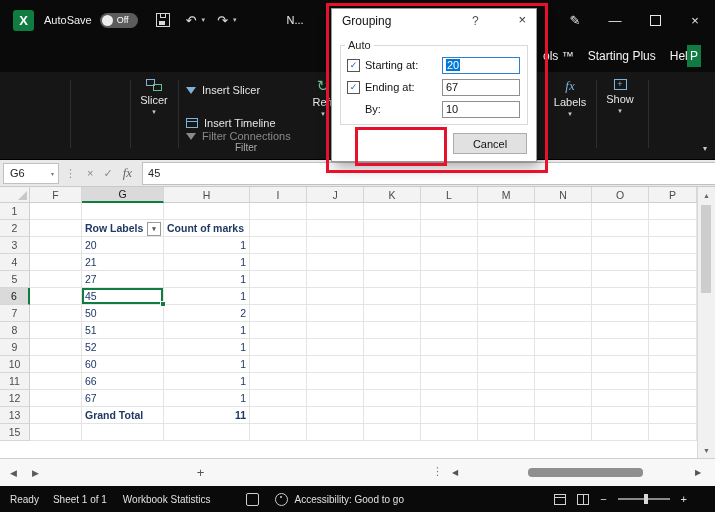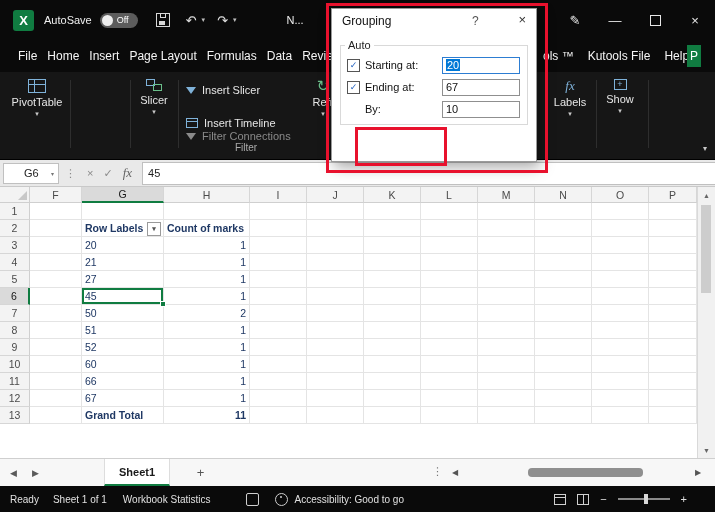--- a/index.html
+++ b/index.html
@@ -57,21 +57,21 @@
      background:linear-gradient(#7fb2d9,#7fb2d9) 0 2px/100% 1px no-repeat;}
   .ico-refresh{font-size:15px;color:#6abf8a;line-height:14px;}
   .ico-fx{font-family:"Liberation Serif",serif;font-style:italic;font-size:13px;color:#7fb2d9;line-height:14px;}
   .ico-show{width:13px;height:11px;border:1px solid #7fb2d9;box-sizing:border-box;color:#7fb2d9;
             font-size:9px;line-height:9px;text-align:center;}
   .ribbon-collapse{position:absolute;right:8px;bottom:6px;font-size:8px;color:#c9c9c9;}
   
   .fbar{position:absolute;left:0;top:160px;width:715px;height:27px;background:#e9e9e9;
         border-bottom:1px solid #c9c9c9;display:flex;align-items:center;box-sizing:border-box;}
   .namebox{width:56px;height:21px;background:#fff;border:1px solid #c0c0c0;margin-left:3px;
-           display:flex;align-items:center;font-size:11px;color:#222;padding-left:20px;box-sizing:border-box;}
+           display:flex;align-items:center;font-size:11px;color:#222;padding-left:6px;box-sizing:border-box;}
   .nb-chev{margin-left:auto;font-size:6px;color:#777;padding-right:4px;}
   .fb-dots{color:#8a8a8a;font-size:11px;margin:0 6px;}
   .fb-ico{color:#8a8a8a;font-size:11px;margin:0 5px;}
   .fb-fx{font-family:"Liberation Serif",serif;font-style:italic;font-size:13px;color:#666;margin:0 5px;}
   .fb-input{flex:1;height:21px;background:#fff;border:1px solid #c0c0c0;border-right:none;margin-left:5px;
             font-size:11px;color:#222;display:flex;align-items:center;padding-left:5px;}
   
   .grid{position:absolute;left:0;top:187px;width:697px;height:271px;background:#fff;}
   .ghead{display:flex;height:16px;}
   .gcorner{width:30px;height:16px;background:#f3f3f3;border-right:1px solid #cfcfcf;border-bottom:1px solid #cfcfcf;
@@ -174,43 +174,29 @@
       <div class="win-btn">✎</div>
       <div class="win-btn">—</div>
       <div class="win-btn">
           <span class="max-box"></span>
         </div>
       <div class="win-btn">×</div>
     </div>
   </div>
 
   <div class="tabsrow">
-    <div class="tabs-left">
-        <div class="tab">File</div>
-        <div class="tab">Home</div>
-        <div class="tab">Insert</div>
-        <div class="tab">Page Layout</div>
-        <div class="tab">Formulas</div>
-        <div class="tab">Data</div>
-        <div class="tab">Revie</div>
-      </div>
     <div class="tabs-right">
         <div class="tab">ols ™</div>
-        <div class="tab">Kutools File</div>
+        <div class="tab">Starting Plus</div>
         <div class="tab">Help</div>
       </div>
     <div class="tab-ctx">P</div>
   </div>
 
   <div class="ribbon">
-    <div class="bigbtn" style="left:10px;width:54px;">
-      <div class="ico-table"></div>
-      <div class="blabel">PivotTable</div>
-      <div class="chev">▾</div>
-    </div>
     <div class="rsep" style="left:70px;"></div>
     <div class="rsep" style="left:130px;"></div>
     <div class="bigbtn" style="left:134px;width:40px;">
       <div class="ico-groupbx"></div>
       <div class="blabel">Slicer</div>
       <div class="chev">▾</div>
     </div>
     <div class="rsep" style="left:178px;"></div>
 
     <div class="fbtn" style="left:186px;top:12px;">
@@ -502,36 +488,47 @@
           </div>
           <div class="gcell" style="width: 57px;"></div>
           <div class="gcell" style="width: 57px;"></div>
           <div class="gcell" style="width: 57px;"></div>
           <div class="gcell" style="width: 57px;"></div>
           <div class="gcell" style="width: 57px;"></div>
           <div class="gcell" style="width: 57px;"></div>
           <div class="gcell" style="width: 57px;"></div>
           <div class="gcell" style="width: 48px;"></div>
         </div>
+        <div class="grow">
+          <div class="growh">15</div>
+          <div class="gcell" style="width: 52px;"></div>
+          <div class="gcell" style="width: 82px;"></div>
+          <div class="gcell" style="width: 86px;"></div>
+          <div class="gcell" style="width: 57px;"></div>
+          <div class="gcell" style="width: 57px;"></div>
+          <div class="gcell" style="width: 57px;"></div>
+          <div class="gcell" style="width: 57px;"></div>
+          <div class="gcell" style="width: 57px;"></div>
+          <div class="gcell" style="width: 57px;"></div>
+          <div class="gcell" style="width: 57px;"></div>
+          <div class="gcell" style="width: 48px;"></div>
+        </div>
       </div>
   </div>
 
   <div class="vscroll">
     <div class="vs-up">▲</div>
     <div class="vs-thumb"></div>
     <div class="vs-down">▼</div>
   </div>
 
   <div class="sheetbar">
     <div class="sb-nav">
       <span>◀</span>
       <span>▶</span>
-    </div>
-    <div class="sheettab">
-      <span>Sheet1</span>
     </div>
     <div class="sb-add">+</div>
     <span class="sb-dots">⋮</span>
     <span class="hs-left">◀</span>
     <div class="hs-track">
       <div class="hs-thumb"></div>
     </div>
     <span class="hs-right">▶</span>
   </div>
 
@@ -579,17 +576,18 @@
           </div>
           <div class="drow">
             <div class="dcheck nocheck"></div>
             <span class="dlabel">By:</span>
             <div class="dinput">
               <span class="plain">10</span>
             </div>
           </div>
         </div>
     </fieldset>
+    <div class="dlg-btn cancel">Cancel</div>
     <div class="annot-ok"></div>
   </div>
   <div class="annot-dialog"></div>
 
 </div>
 
 </body></html>

